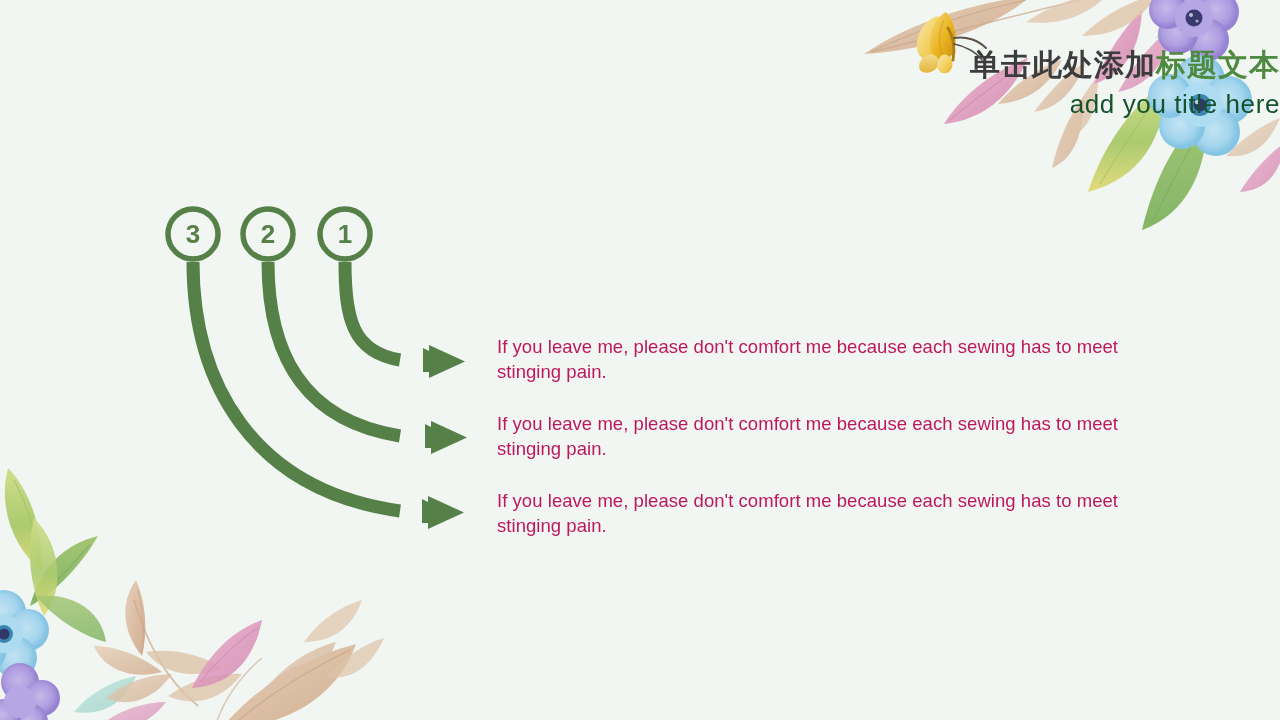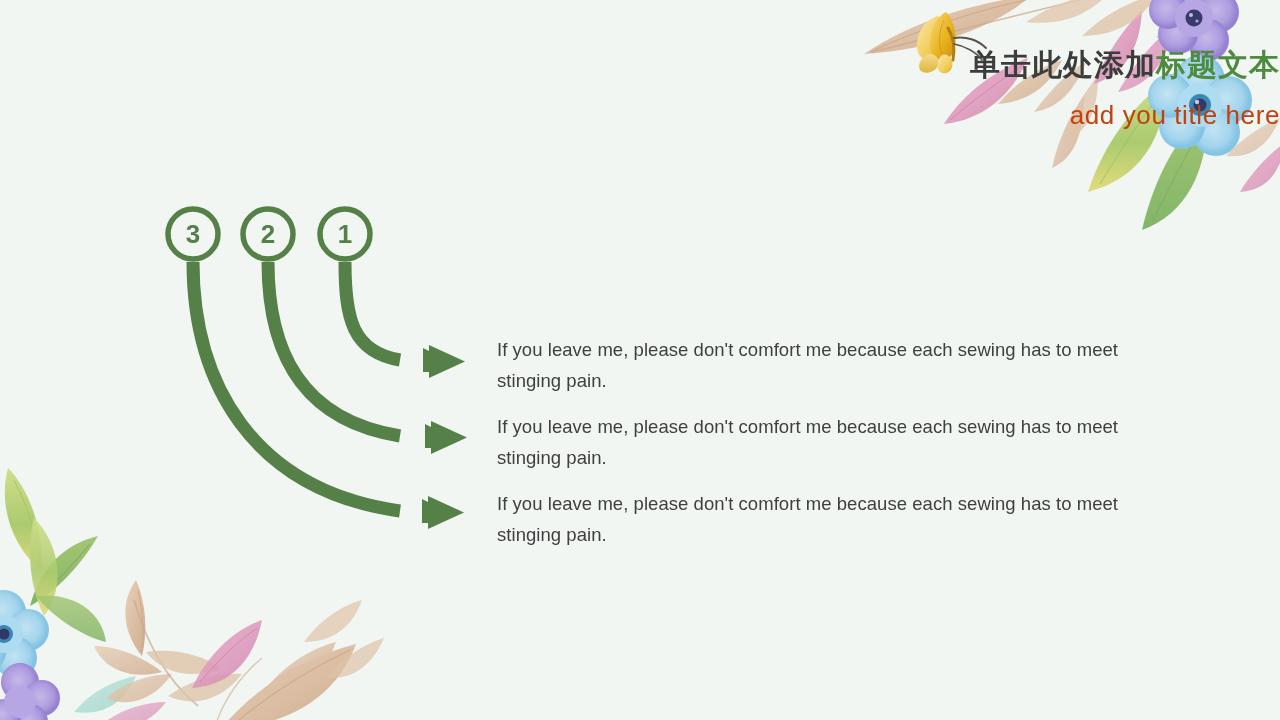--- a/index.html
+++ b/index.html
@@ -56,23 +56,23 @@
     font-weight: bold;
     letter-spacing: 1px;
     line-height: 34px;
     color: #3c3c3c;
     font-family: "DejaVu Sans", "Liberation Sans", sans-serif;
   }
   .title-accent {
     color: #4e8a3f;
   }
   .subtitle {
-    margin-top: 18px;
+    margin-top: 7px;
     font-size: 26px;
-    color: #c2410c;
+    color: #14532d;
     letter-spacing: 0.6px;
     font-family: "Liberation Sans", sans-serif;
   }
 
   
   .diagram {
     position: absolute;
     left: 0;
     top: 0;
     width: 1280px;
@@ -91,22 +91,22 @@
     left: 497px;
     top: 0;
     width: 640px;
   }
   .row {
     position: absolute;
     width: 628px;
   }
   .row-text {
     font-size: 18.5px;
-    line-height: 31px;
-    color: #404040;
+    line-height: 25px;
+    color: #be185d;
     font-family: "Liberation Sans", sans-serif;
     letter-spacing: 0.05px;
   }
   .r0 { top: 334px; }
   .r1 { top: 411px; }
   .r2 { top: 488px; }
 </style>
 </head>
 <body>
 

